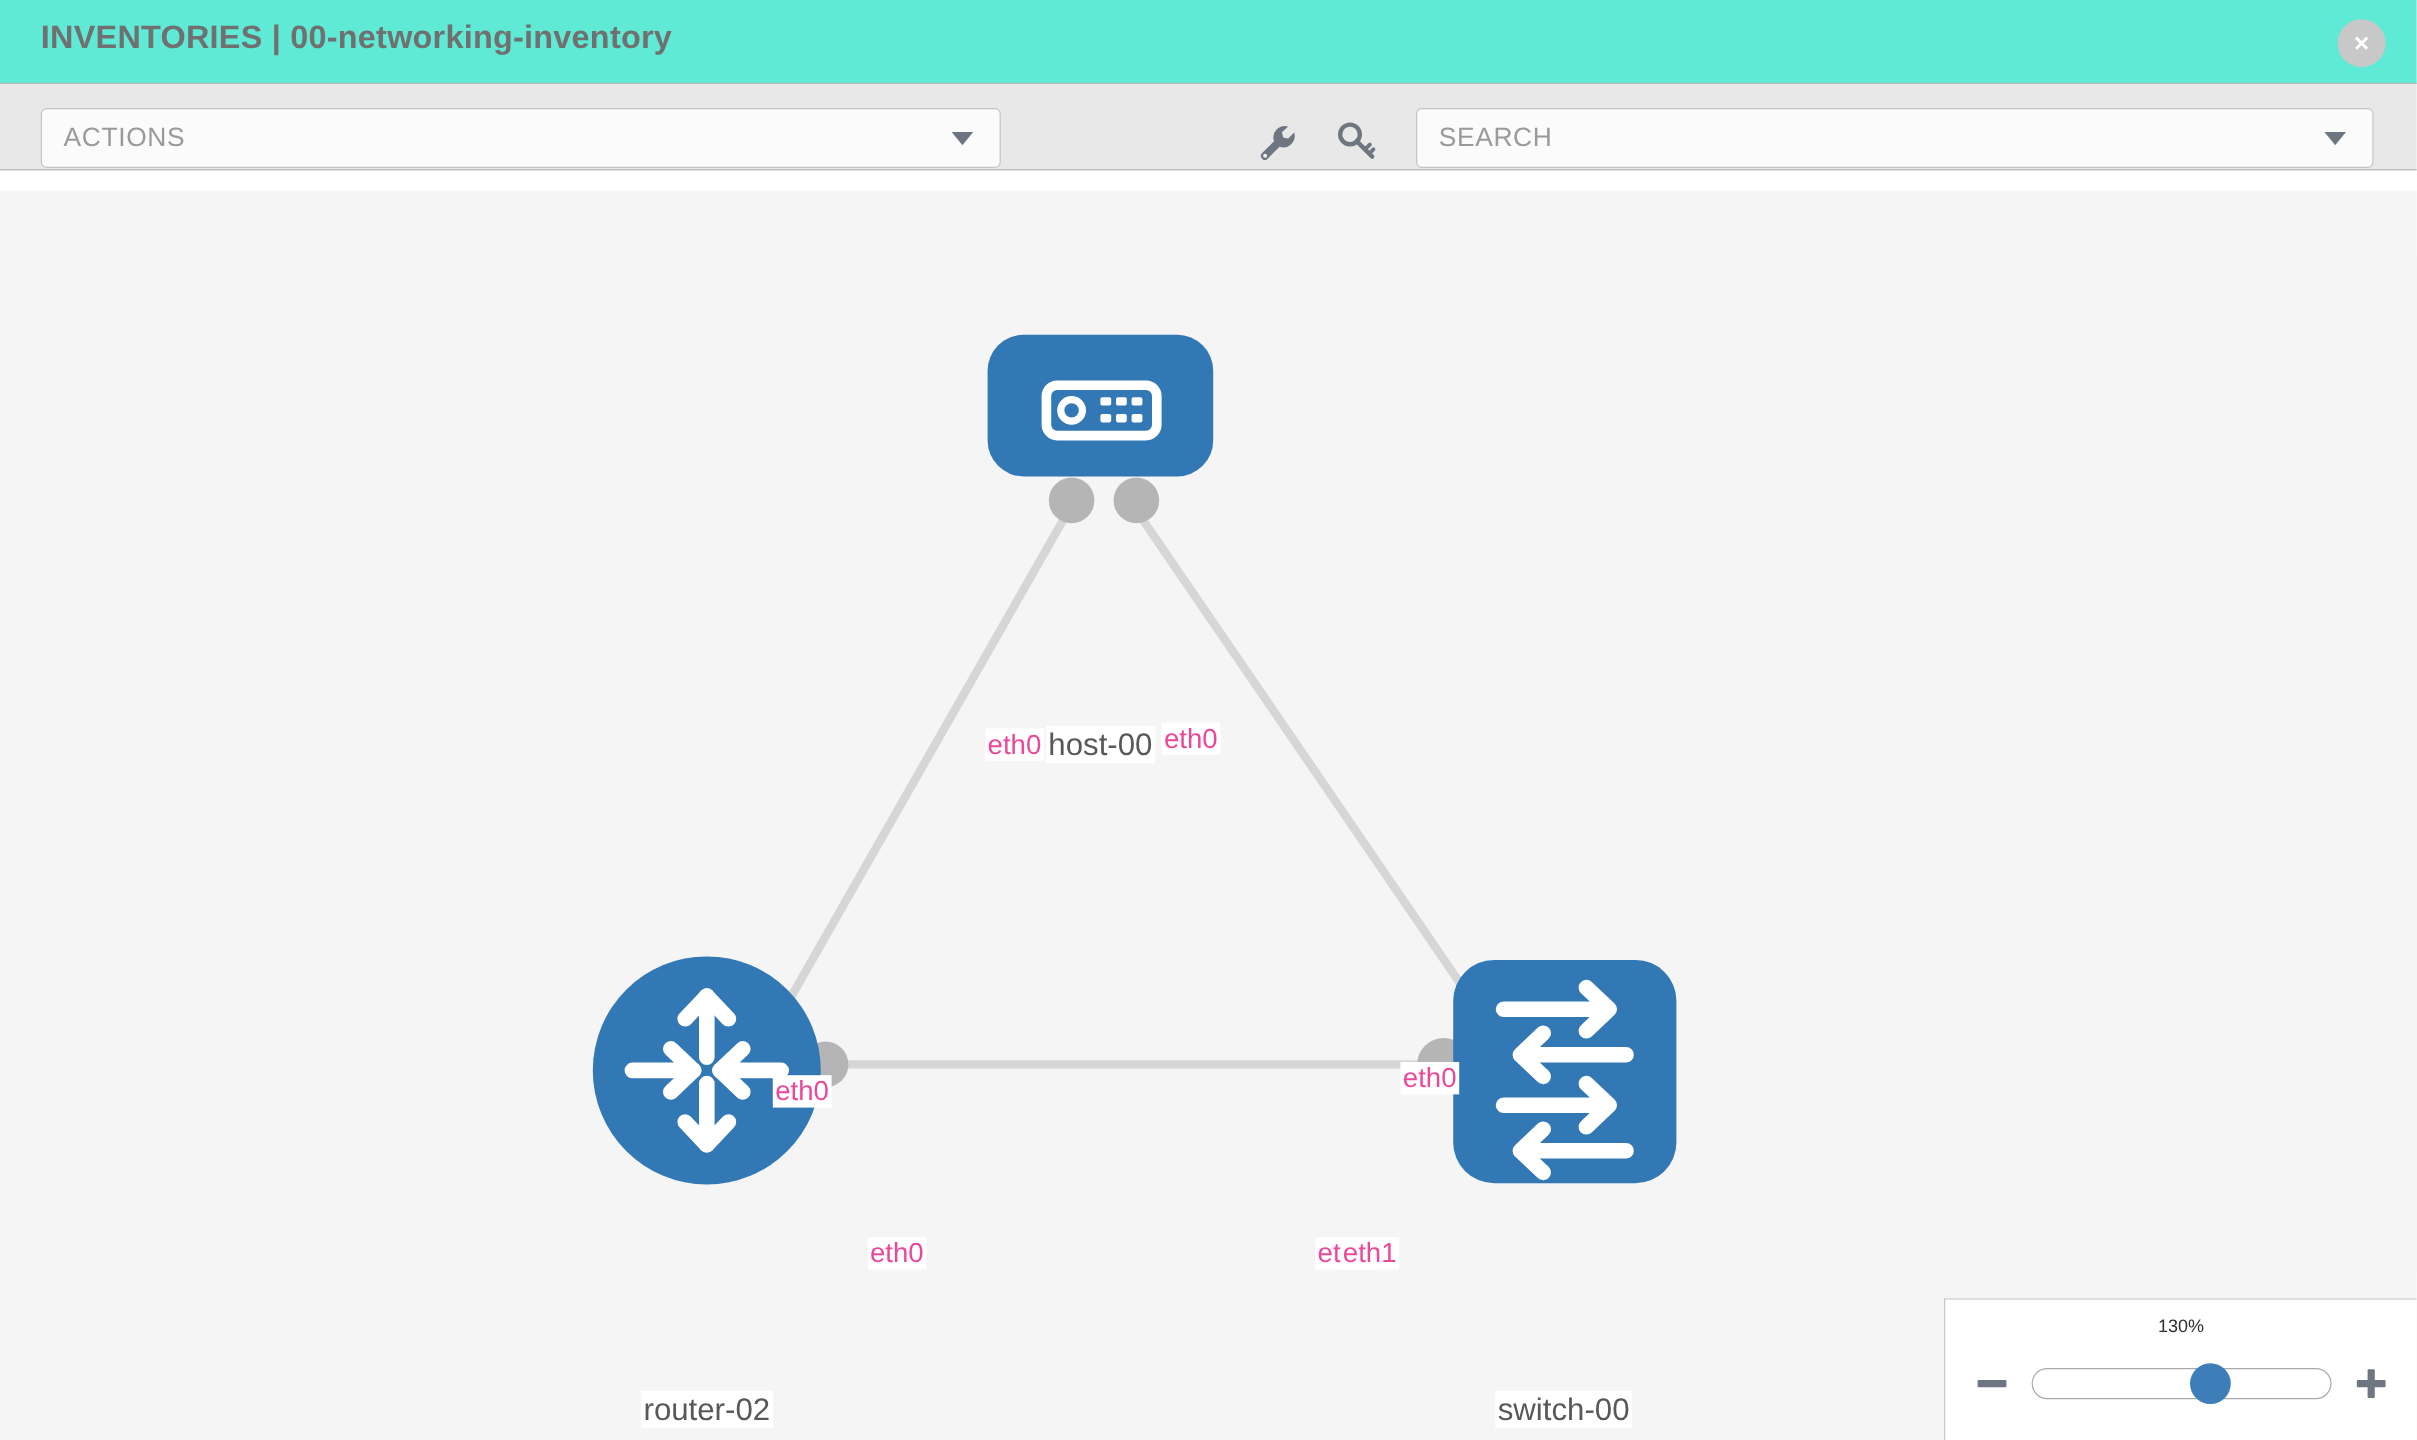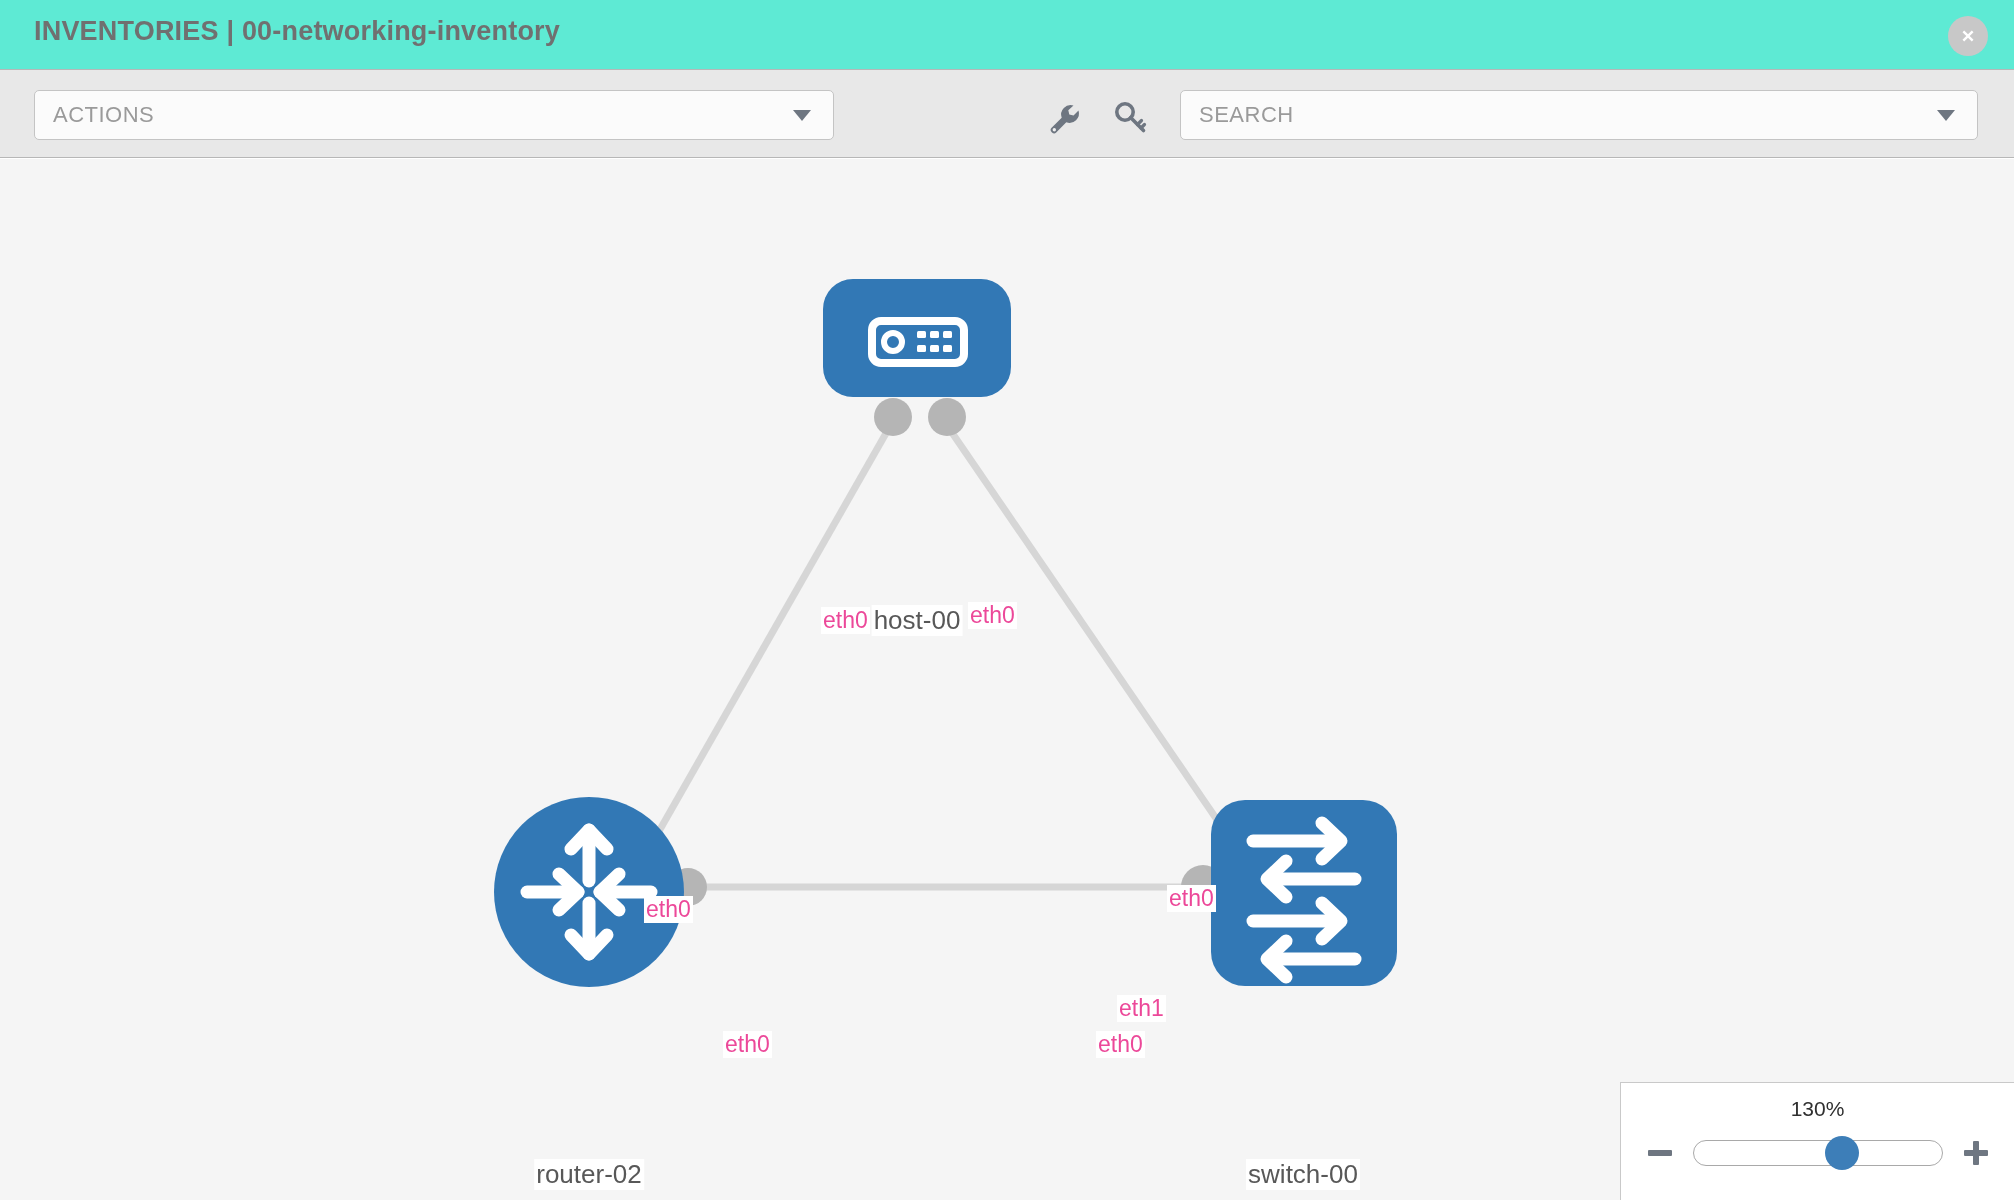--- a/index.html
+++ b/index.html
@@ -30,21 +30,21 @@
     border-radius: 50%;
     background: #c8c8c8;
     display: flex; align-items: center; justify-content: center;
     cursor: pointer;
   }
   .close-btn svg { display: block; }
 
   
   .toolbar {
     position: absolute; left: 0; top: 70px;
-    width: 2014px; height: 88px;
+    width: 2014px; height: 72px;
     background: #e8e8e8;
     border-bottom: 1px solid #b7b7b7;
   }
   .actions-select {
     position: absolute; left: 34px; top: 20px;
     width: 800px; height: 50px;
     background: #fbfbfb;
     border: 1px solid #c4c4c4;
     border-radius: 5px;
     cursor: pointer;
@@ -115,21 +115,21 @@
   .zoom-widget {
     position: absolute; left: 1620px; top: 1082px;
     width: 394px; height: 118px;
     background: #ffffff;
     border: 1px solid #c9c9c9;
     border-right: none; border-bottom: none;
   }
   .zoom-pct {
     position: absolute; top: 14px; left: 0; width: 100%;
     text-align: center;
-    font-size: 21px; color: #303030;
+    font-size: 15px; color: #303030;
   }
   .zoom-row {
     position: absolute; left: 0; top: 50px;
     width: 100%; height: 40px;
     display: flex; align-items: center; justify-content: center;
     gap: 18px;
   }
   .zm-minus, .zm-plus {
     width: 30px; height: 30px; position: relative; cursor: pointer;
     flex: 0 0 auto;
@@ -283,21 +283,21 @@
 
     <div class="iface-label" style="left:821px; top:448px;">eth0</div>
     <div class="iface-label" style="left:968px; top:443px;">eth0</div>
 
     <div class="iface-label" style="left:644px; top:737px;">eth0</div>
     <div class="iface-label" style="left:1167px; top:726px;">eth0</div>
 
     <div class="iface-label" style="left:723px; top:872px;">eth0</div>
 
     <div class="iface-label" style="left:1096px; top:872px;">eth0</div>
-    <div class="iface-label" style="left:1117px; top:836px;">eth1</div>
+    <div class="iface-label" style="left:1117px; top:872px;">eth1</div>
 
     <div class="zoom-widget" style="top:923px; left:1620px;">
       <div class="zoom-pct">130%</div>
       <div class="zoom-row">
         <div class="zm-minus"></div>
         <div class="zm-track">
           <div class="zm-thumb" style="left: 60%;"></div>
         </div>
         <div class="zm-plus"></div>
       </div>

